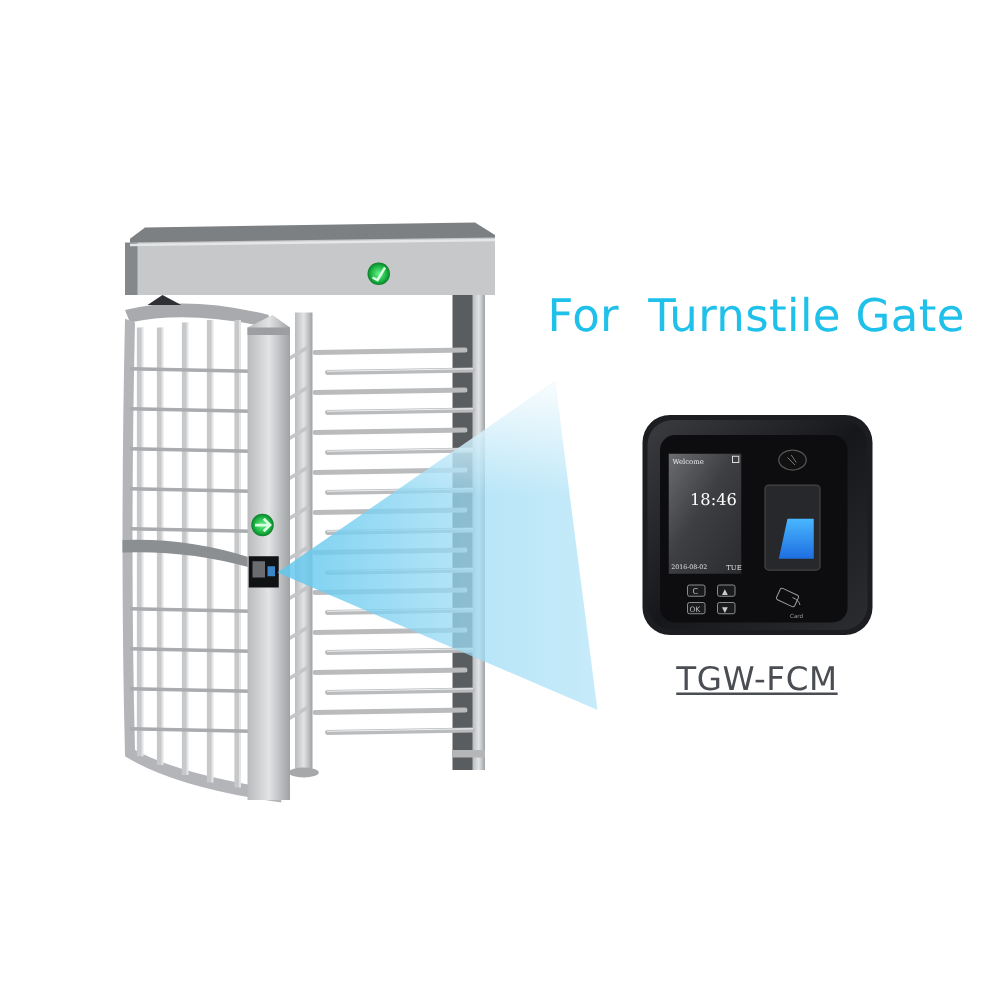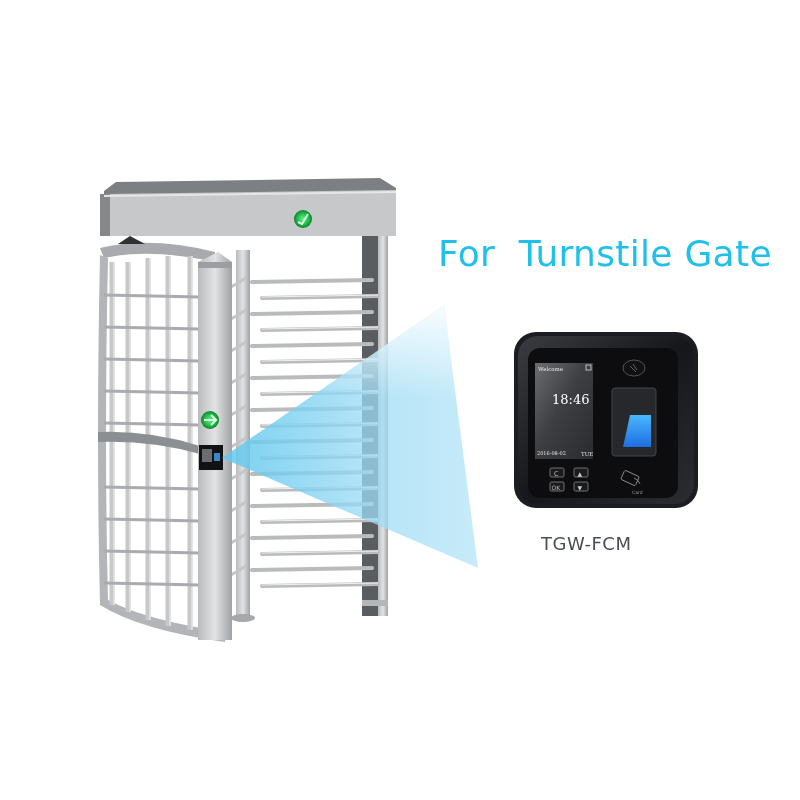--- a/index.html
+++ b/index.html
@@ -3,21 +3,21 @@
 <meta charset="utf-8">
 <style>
   html, body { margin: 0; padding: 0; background: #ffffff; }
   body { width: 800px; height: 800px; position: relative; overflow: hidden; font-family: "DejaVu Sans", "Liberation Sans", sans-serif; }
   .abs { position: absolute; }
   .headline {
     left: 438px; top: 232px; font-size: 36px; color: #1fc0ea; letter-spacing: 0.3px;
     white-space: pre; font-weight: normal; line-height: 44px;
   }
   .model-label {
-    left: 541px; top: 526px; font-size: 18px; color: #4a4d52; letter-spacing: 0.5px; line-height: 36px;
+    left: 541px; top: 526px; font-size: 26px; color: #4a4d52; letter-spacing: 0.5px; line-height: 36px; text-decoration: underline;
   }
   svg { position: absolute; left: 0; top: 0; }
   .screen-text { font-family: "DejaVu Serif", "Liberation Serif", serif; }
 </style>
 </head>
 <body>
 
 <svg width="800" height="800" viewBox="0 0 800 800">
   <defs>
     <linearGradient id="steel" x1="0" x2="1" y1="0" y2="0">

